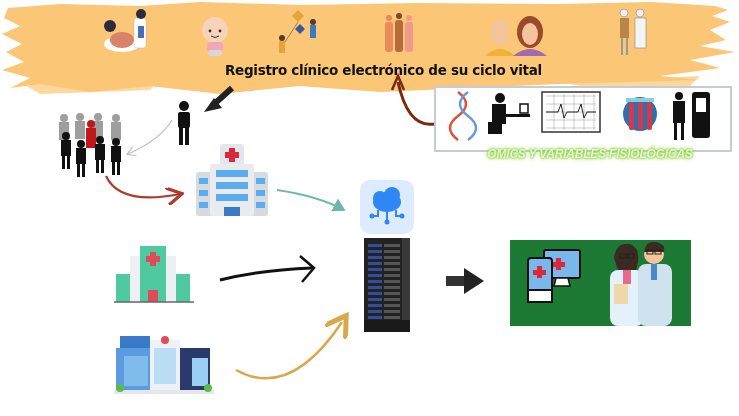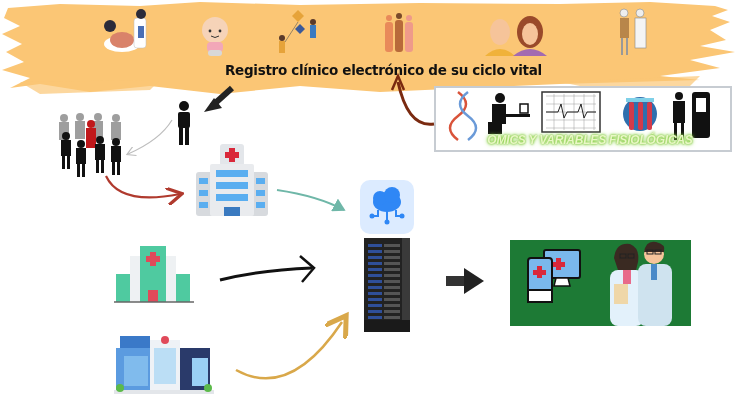--- a/index.html
+++ b/index.html
@@ -1,21 +1,21 @@
 <!DOCTYPE html>
 <html><head>
 <meta charset="utf-8">
 <style>
   html,body{margin:0;padding:0;background:#ffffff;}
   body{width:739px;height:416px;position:relative;overflow:hidden;font-family:"DejaVu Sans",sans-serif;}
   .abs{position:absolute;}
   #banner{left:0;top:0;width:739px;height:100px;}
   .title{left:225px;top:62px;width:290px;text-align:center;font-family:"DejaVu Sans",sans-serif;font-weight:bold;font-size:13.5px;color:#111;letter-spacing:-0.3px;white-space:nowrap;}
   #omics-box{left:434px;top:86px;width:298px;height:66px;border:2px solid #c7ccd2;background:#fff;box-sizing:border-box;}
-  .omics-label{left:470px;top:133px;width:240px;text-align:center;font-family:"Liberation Sans",sans-serif;font-style:italic;font-weight:bold;font-size:12px;color:#e9f7c6;text-shadow:0 0 3px #8fd24a,0 0 5px #8fd24a,0 0 2px #6bbf2a;letter-spacing:-0.2px;white-space:nowrap;}
+  .omics-label{left:470px;top:147px;width:240px;text-align:center;font-family:"Liberation Sans",sans-serif;font-style:italic;font-weight:bold;font-size:12px;color:#e9f7c6;text-shadow:0 0 3px #8fd24a,0 0 5px #8fd24a,0 0 2px #6bbf2a;letter-spacing:-0.2px;white-space:nowrap;}
   #result-panel{left:510px;top:240px;width:181px;height:86px;background:#1d7a35;}
   svg{position:absolute;overflow:visible;}
 </style>
 </head>
 <body>
 
 <svg id="banner" class="abs" viewBox="0 0 739 100" width="739" height="100" style="left:0;top:0;">
   <path d="M8,8 L60,4 L140,6 L200,2 L300,5 L420,3 L560,4 L650,2 L715,6 L728,10 L712,16 L730,22 L710,30 L726,40 L700,46 L735,52 L690,60 L720,68 L660,76 L700,80 L560,84 L470,88 L380,92 L300,86 L220,94 L150,86 L90,92 L40,84 L10,88 L30,78 L2,70 L24,62 L6,52 L22,44 L2,34 L20,26 L4,18 Z" fill="#fbc675"></path>
   <path d="M20,82 L160,80 L150,90 L40,94 Z" fill="#fbc675" opacity="0.7"></path>
   <path d="M560,82 L700,76 L690,86 L600,90 Z" fill="#fbc675" opacity="0.7"></path>

